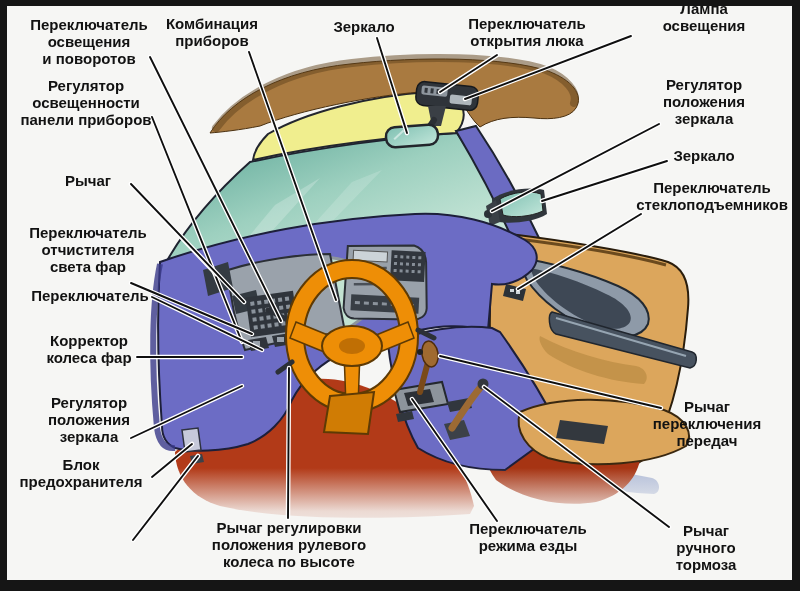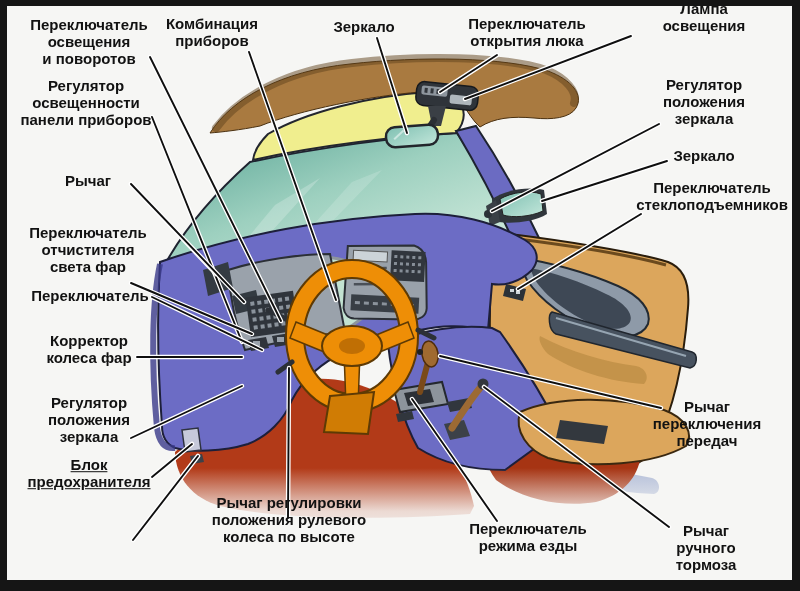--- a/index.html
+++ b/index.html
@@ -232,23 +232,23 @@
           <div class="label" style="left: 88px; top: 181px;">Рычаг</div>
           <div class="label" style="left: 88px; top: 250px;">Переключатель
 отчистителя
 света фар</div>
           <div class="label" style="left: 90px; top: 296px;">Переключатель</div>
           <div class="label" style="left: 89px; top: 350px;">Корректор
 колеса фар</div>
           <div class="label" style="left: 89px; top: 420px;">Регулятор
 положения
 зеркала</div>
-          <div class="label" style="left: 89px; top: 474px; text-decoration: underline;">Блок
+          <div class="label" style="left: 81px; top: 474px;">Блок
 предохранителя</div>
-          <div class="label" style="left: 289px; top: 520px;">Рычаг регулировки
+          <div class="label" style="left: 289px; top: 545px;">Рычаг регулировки
 положения рулевого
 колеса по высоте</div>
           <div class="label" style="left: 528px; top: 538px;">Переключатель
 режима езды</div>
           <div class="label" style="left: 706px; top: 548px;">Рычаг
 ручного
 тормоза</div>
           <div class="label" style="left: 707px; top: 424px;">Рычаг
 переключения
 передач</div>

